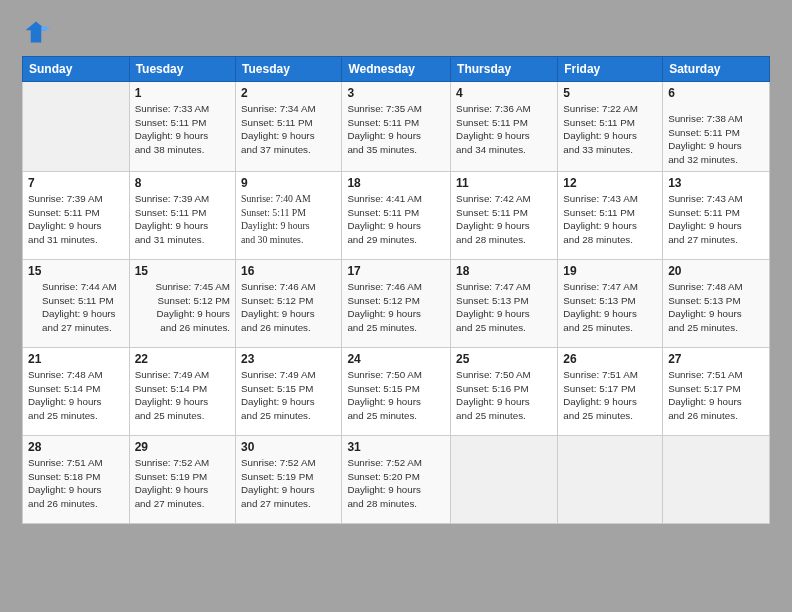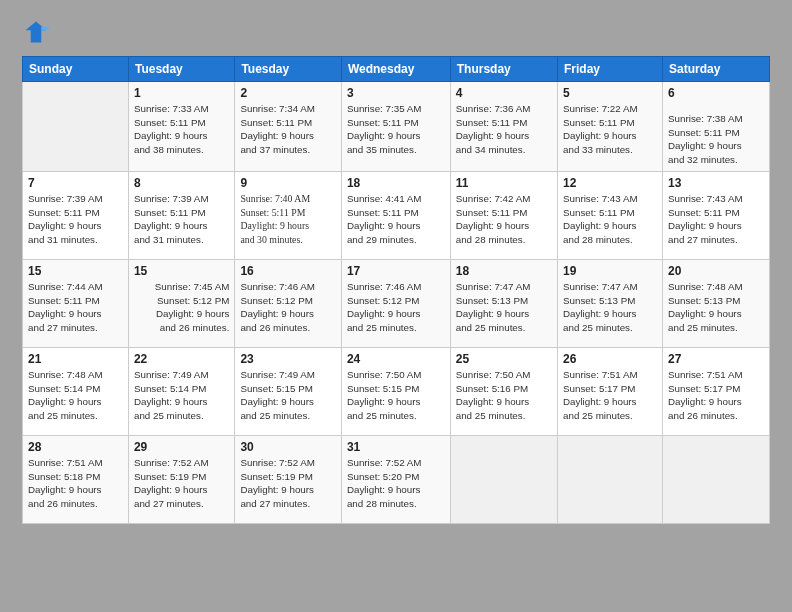--- a/index.html
+++ b/index.html
@@ -225,21 +225,21 @@
             <div class="day-num">13</div>
             <div class="day-info" style="white-space: pre-line;">Sunrise: 7:43 AM
 Sunset: 5:11 PM
 Daylight: 9 hours
 and 27 minutes.</div>
           </td>
         </tr>
         <tr>
           <td>
             <div class="day-num">15</div>
-            <div class="day-info" style="white-space: pre-line;">Sunrise: 7:44 AM
+            <div class="day-info" style="white-space: pre-line; margin-left: 14px;">Sunrise: 7:44 AM
 Sunset: 5:11 PM
 Daylight: 9 hours
 and 27 minutes.</div>
           </td>
           <td>
             <div class="day-num">15</div>
             <div class="day-info" style="white-space: pre-line; text-align: right;">Sunrise: 7:45 AM
 Sunset: 5:12 PM
 Daylight: 9 hours
 and 26 minutes.</div>

